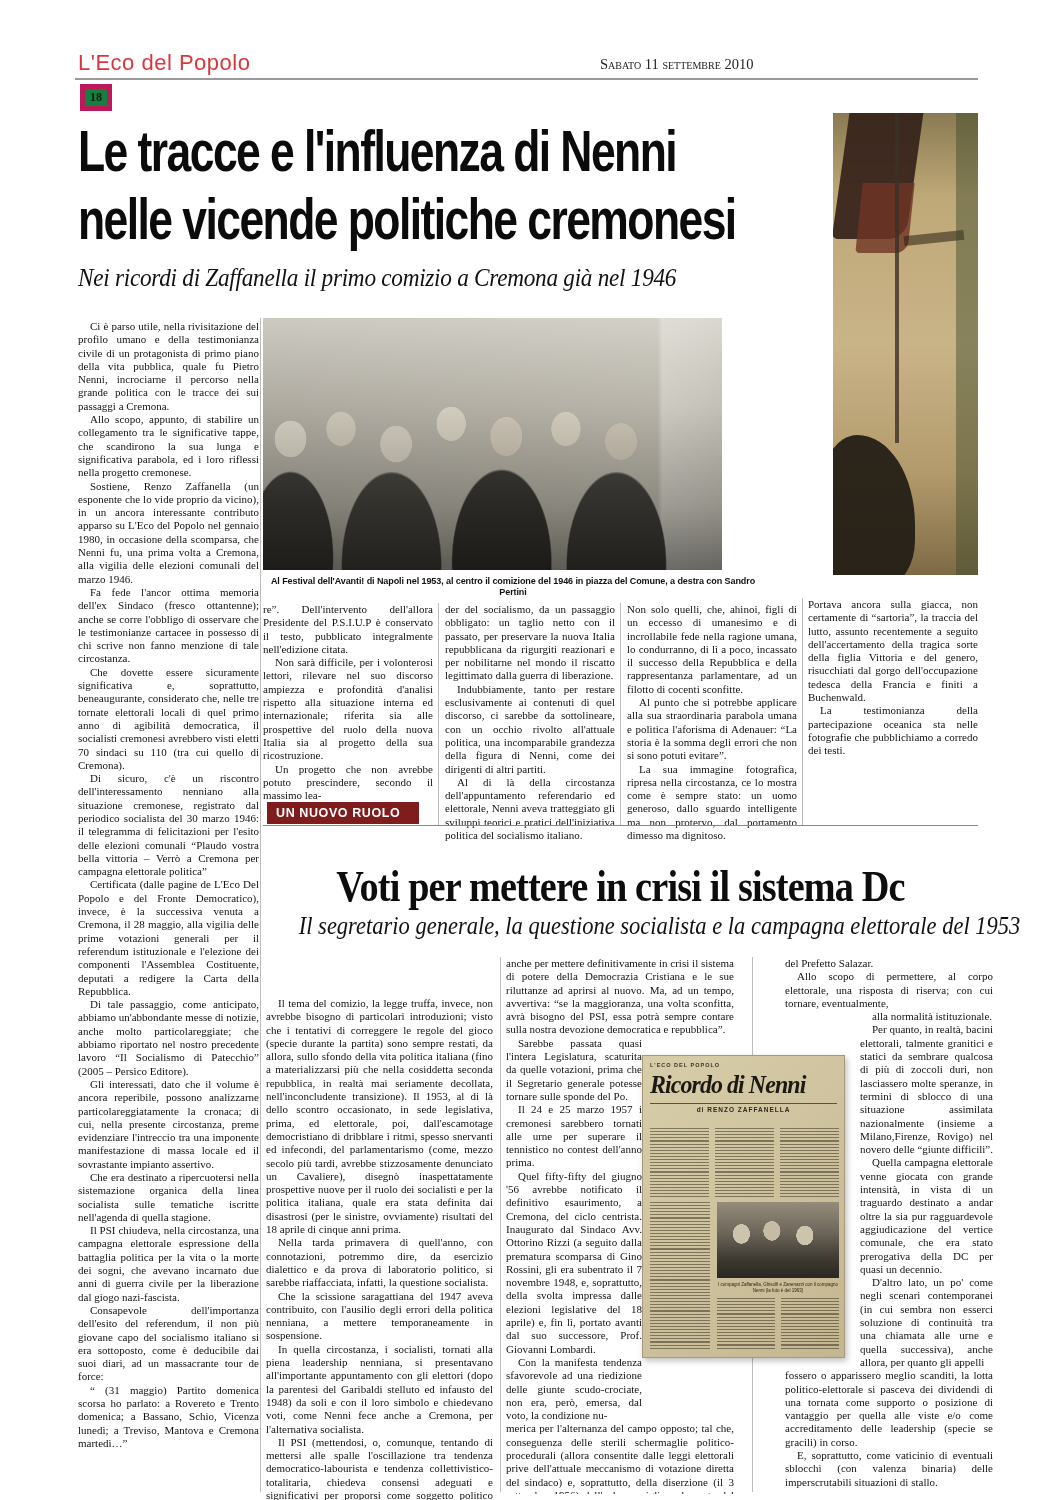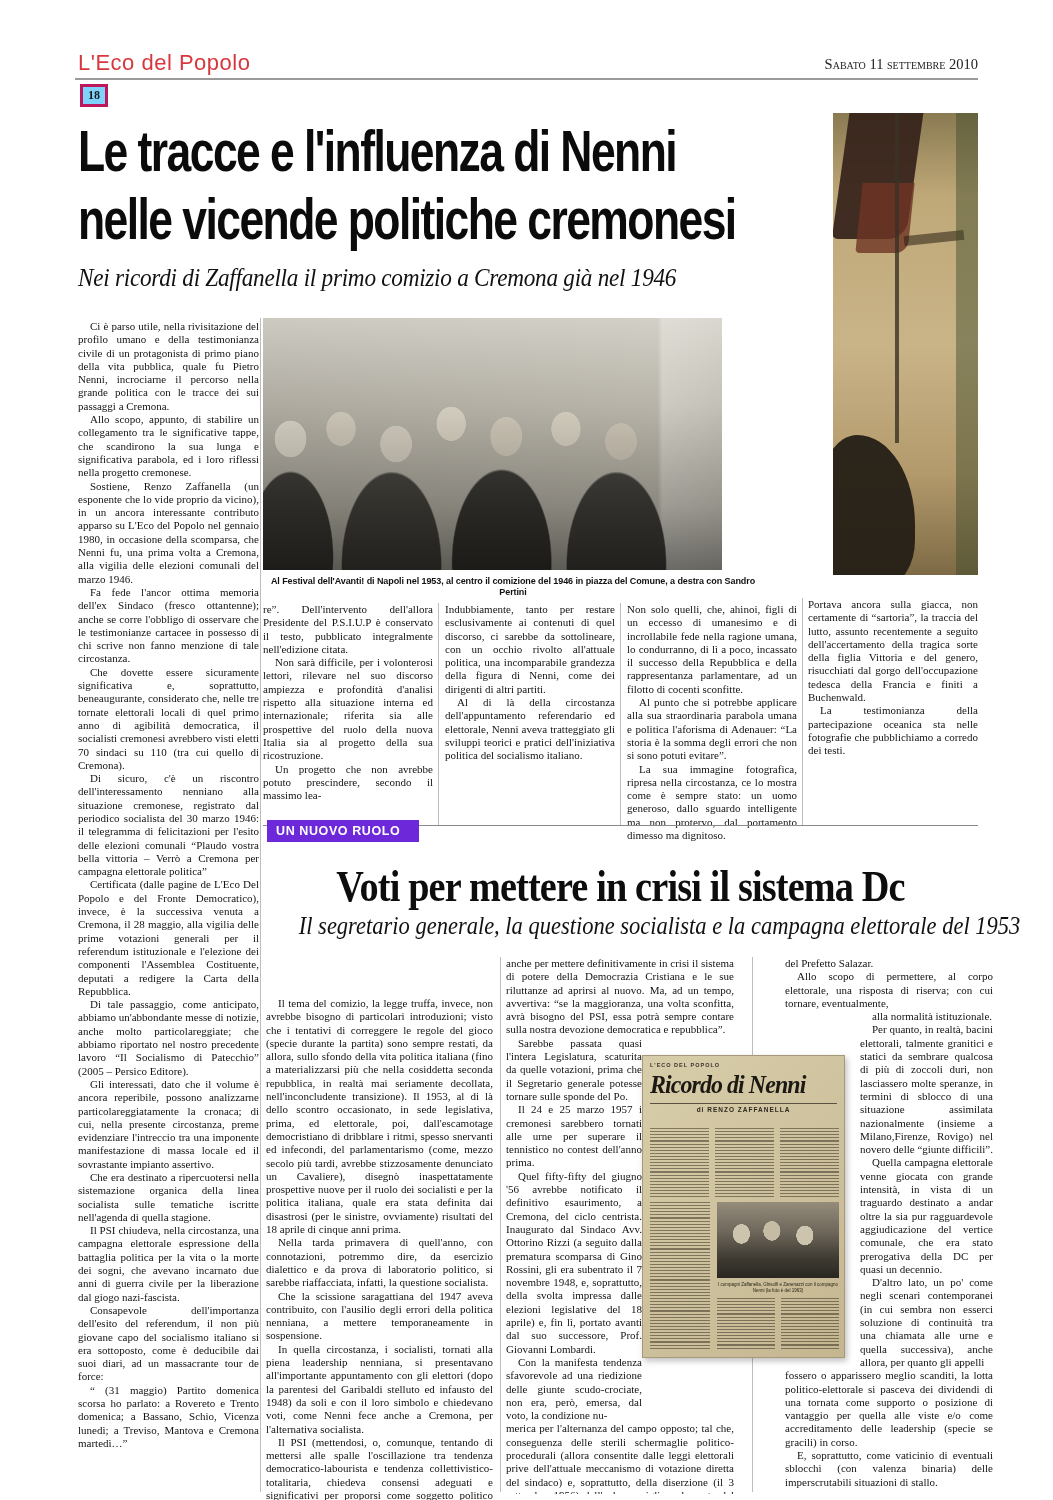--- a/index.html
+++ b/index.html
@@ -1,25 +1,25 @@
 <!DOCTYPE html>
 <html><head>
 <meta charset="utf-8">
 <style>
   html,body{margin:0;padding:0;background:#ffffff;}
   .page{position:relative;width:1053px;height:1500px;background:#ffffff;margin:0 auto;overflow:hidden;
         font-family:"Liberation Serif", serif;color:#1a1a1a;}
   
   .masthead{position:absolute;left:78px;top:50px;font-family:"Liberation Sans",sans-serif;
             font-size:22px;letter-spacing:.5px;color:#d7373d;}
-  .edition-date{position:absolute;left:600px;top:56px;width:378px;text-align:right;
+  .edition-date{position:absolute;left:600px;top:56px;width:378px;
             font-variant:small-caps;font-size:14.5px;color:#222;}
   .header-rule{position:absolute;left:75px;top:78px;width:903px;height:2px;background:#9a9a9a;}
-  .pagenum{position:absolute;left:80px;top:84px;border:3px solid #be185d;padding:1px 5px;
-           font-weight:bold;font-size:12px;background:#7dd3fc;}
+  .pagenum{position:absolute;left:80px;top:84px;border:5px solid #be185d;padding:1px 5px;
+           font-weight:bold;font-size:12px;background:#15803d;}
   
   .h1line{position:absolute;left:78px;white-space:nowrap;font-family:"Liberation Sans",sans-serif;
           font-weight:bold;font-size:57px;letter-spacing:-2px;transform:scaleX(.78);
           transform-origin:left center;color:#0b0b0b;}
   .h1a{top:118px;} .h1b{top:186px;}
   .subhead1{position:absolute;left:78px;top:264px;font-style:italic;font-size:25px;
             letter-spacing:-.3px;color:#111;white-space:nowrap;transform:scaleX(.93);transform-origin:left;}
   
   .photo-main{position:absolute;left:263px;top:318px;width:459px;height:252px;
     background:
@@ -59,21 +59,21 @@
   .col p + p{margin-top:0;}
   .cont > p:first-child{text-indent:0;}
   .a1c1{left:78px; top:320px;width:181px;height:1146px;}
   .a1c2{left:263px;top:603px;width:170px;height:252px;}
   .a1c3{left:445px;top:603px;width:170px;height:252px;}
   .a1c4{left:627px;top:603px;width:170px;height:252px;}
   .a1c5{left:808px;top:598px;width:170px;height:252px;}
   .vrule{position:absolute;width:1px;background:#bdbdbd;}
   .hrule-mid{position:absolute;left:263px;top:825px;width:715px;height:1px;background:#8a8a8a;}
   
-  .kicker{position:absolute;left:267px;top:820px;width:152px;height:22px;background:#6d28d9;
+  .kicker{position:absolute;left:267px;top:802px;width:152px;height:22px;background:#7f1d1d;
       color:#fff;font-family:"Liberation Sans",sans-serif;font-weight:bold;font-size:12.5px;
       letter-spacing:.6px;line-height:23px;padding-left:9px;box-sizing:border-box;}
   .h2{position:absolute;left:263px;top:860px;width:715px;text-align:center;font-weight:bold;
       font-size:45px;letter-spacing:-1px;transform:scaleX(.85);transform-origin:center;color:#0d0d0d;white-space:nowrap;}
   .subhead2{position:absolute;left:263px;top:912px;width:715px;text-align:center;font-style:italic;
       font-size:25px;transform:scaleX(.9);transform-origin:center;color:#111;white-space:nowrap;}
   .a2colA{left:266px;top:957px;width:227px;height:537px;margin-top:40px;}
   .a2colB{left:506px;top:957px;width:228px;height:537px;}
   .a2colC{left:785px;top:957px;width:208px;height:537px;}
   .wrapRow{display:flex;}
@@ -147,20 +147,21 @@
       <p>Il PSI chiudeva, nella circostanza, una campagna elettorale espressione della battaglia politica per la vita o la morte dei sogni, che avevano incarnato due anni di guerra civile per la liberazione dal giogo nazi-fascista.</p>
       <p>Consapevole dell'importanza dell'esito del referendum, il non più giovane capo del socialismo italiano si era sottoposto, come è deducibile dai suoi diari, ad un massacrante tour de force:</p>
       <p>“ (31 maggio) Partito domenica scorsa ho parlato: a Rovereto e Trento domenica; a Bassano, Schio, Vicenza lunedì; a Treviso, Mantova e Cremona martedì…”</p>
     </div>
   <div class="col a1c2 cont">
       <p>re”. Dell'intervento dell'allora Presidente del P.S.I.U.P è conservato il testo, pubblicato integralmente nell'edizione citata.</p>
       <p>Non sarà difficile, per i volonterosi lettori, rilevare nel suo discorso ampiezza e profondità d'analisi rispetto alla situazione interna ed internazionale; riferita sia alle prospettive del ruolo della nuova Italia sia al progetto della sua ricostruzione.</p>
       <p>Un progetto che non avrebbe potuto prescindere, secondo il massimo lea-</p>
     </div>
   <div class="col a1c3 cont">
+      <p>der del socialismo, da un passaggio obbligato: un taglio netto con il passato, per preservare la nuova Italia repubblicana da rigurgiti reazionari e per nobilitarne nel mondo il riscatto legittimato dalla guerra di liberazione.</p>
       <p>Indubbiamente, tanto per restare esclusivamente ai contenuti di quel discorso, ci sarebbe da sottolineare, con un occhio rivolto all'attuale politica, una incomparabile grandezza della figura di Nenni, come dei dirigenti di altri partiti.</p>
       <p>Al di là della circostanza dell'appuntamento referendario ed elettorale, Nenni aveva tratteggiato gli sviluppi teorici e pratici dell'iniziativa politica del socialismo italiano.</p>
     </div>
   <div class="col a1c4 cont">
       <p>Non solo quelli, che, ahinoi, figli di un eccesso di umanesimo e di incrollabile fede nella ragione umana, lo condurranno, di lì a poco, incassato il successo della Repubblica e della rappresentanza parlamentare, ad un filotto di cocenti sconfitte.</p>
       <p>Al punto che si potrebbe applicare alla sua straordinaria parabola umana e politica l'aforisma di Adenauer: “La storia è la somma degli errori che non si sono potuti evitare”.</p>
       <p>La sua immagine fotografica, ripresa nella circostanza, ce lo mostra come è sempre stato: un uomo generoso, dallo sguardo intelligente ma non protervo, dal portamento dimesso ma dignitoso.</p>
     </div>
   <div class="col a1c5 cont">
       <p>Portava ancora sulla giacca, non certamente di “sartoria”, la traccia del lutto, assunto recentemente a seguito dell'accertamento della tragica sorte della figlia Vittoria e del genero, risucchiati dal gorgo dell'occupazione tedesca della Francia e finiti a Buchenwald.</p>

